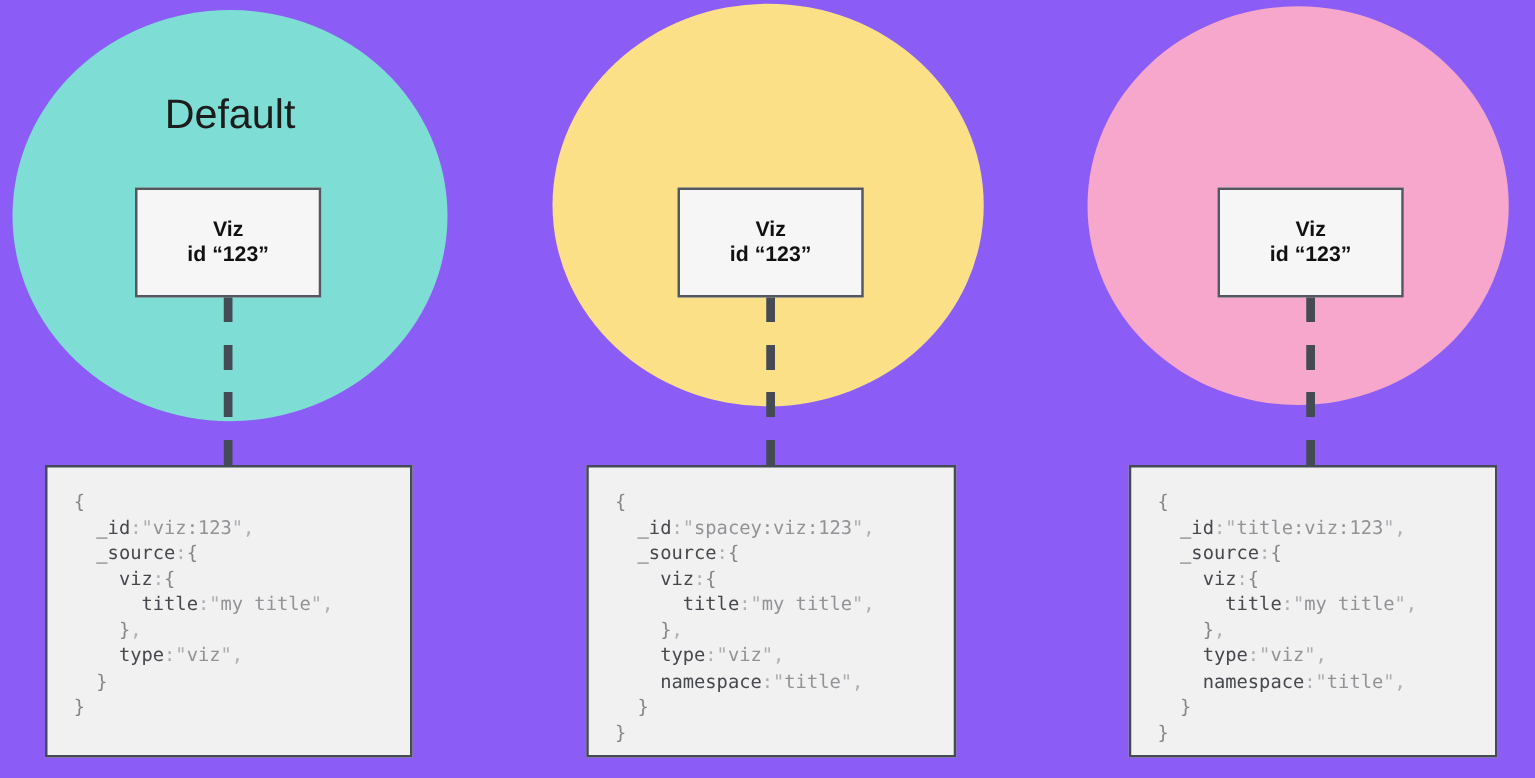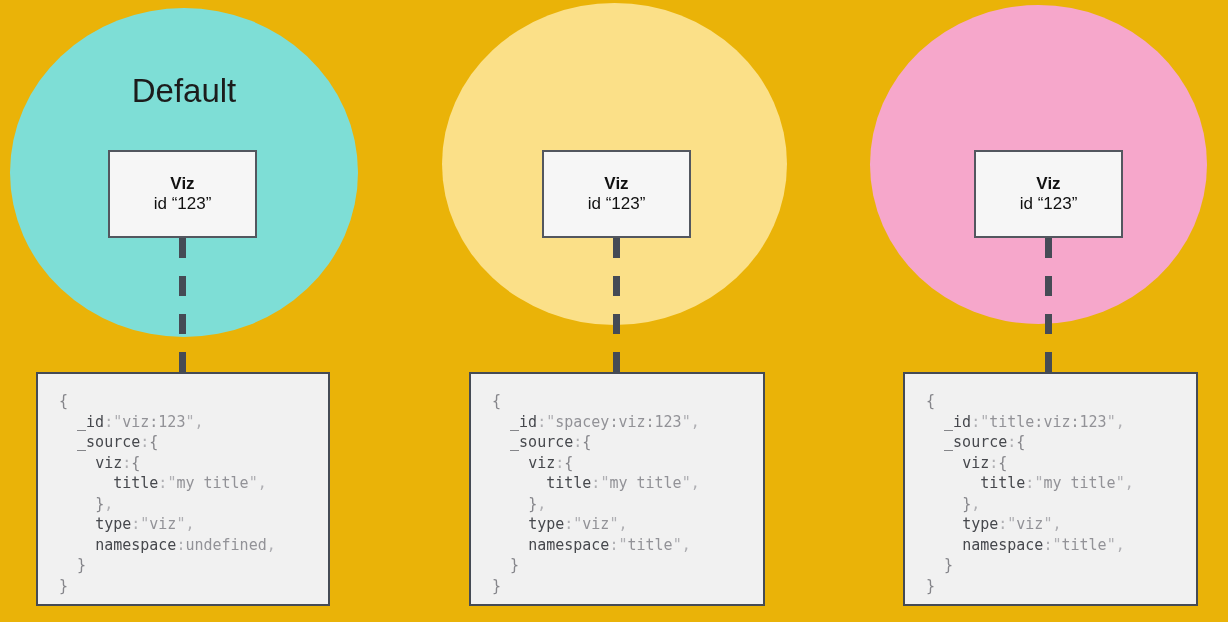--- a/index.html
+++ b/index.html
@@ -5,21 +5,21 @@
   html, body {
     margin: 0;
     padding: 0;
     background: #ffffff;
     font-family: "Liberation Sans", sans-serif;
   }
   #canvas {
     position: relative;
     width: 1228px;
     height: 622px;
-    background: #eab308;
+    background: #8b5cf6;
     overflow: hidden;
   }
 
   
   .circle {
     position: absolute;
     border-radius: 50%;
   }
   #circle0 { left: 10px;  top: 8px; width: 348px; height: 329px; }
   #circle1 { left: 442px; top: 3px; width: 345px; height: 322px; }
@@ -49,21 +49,21 @@
     display: flex;
     flex-direction: column;
     align-items: center;
     justify-content: center;
     text-align: center;
   }
   #node0 { left: 108px; top: 150px; }
   #node1 { left: 542px; top: 150px; }
   #node2 { left: 974px; top: 150px; }
   .viz-title { font-size: 17px; line-height: 20px; font-weight: bold; color: #111; }
-  .viz-id    { font-size: 17px; line-height: 20px; color: #111; }
+  .viz-id    { font-size: 17px; line-height: 20px; color: #111; font-weight: bold; }
 
   
   .connector {
     position: absolute;
     width: 7px;
     height: 134px;
     top: 238px;
     background: repeating-linear-gradient(
       to bottom,
       var(--connector) 0px, var(--connector) 20px,
@@ -127,21 +127,20 @@
   <div class="connector" id="conn2"></div>
 
   <div class="code-box" id="code0">
       <div class="code-line"><span class="tok-b">{</span></div>
       <div class="code-line"><span class="tok-w">  </span><span class="tok-k">_id</span><span class="tok-c">:</span><span class="tok-c">"</span><span class="tok-v">viz:123</span><span class="tok-c">"</span><span class="tok-c">,</span></div>
       <div class="code-line"><span class="tok-w">  </span><span class="tok-k">_source</span><span class="tok-c">:</span><span class="tok-b">{</span></div>
       <div class="code-line"><span class="tok-w">    </span><span class="tok-k">viz</span><span class="tok-c">:</span><span class="tok-b">{</span></div>
       <div class="code-line"><span class="tok-w">      </span><span class="tok-k">title</span><span class="tok-c">:</span><span class="tok-c">"</span><span class="tok-v">my title</span><span class="tok-c">"</span><span class="tok-c">,</span></div>
       <div class="code-line"><span class="tok-w">    </span><span class="tok-b">}</span><span class="tok-c">,</span></div>
       <div class="code-line"><span class="tok-w">    </span><span class="tok-k">type</span><span class="tok-c">:</span><span class="tok-c">"</span><span class="tok-v">viz</span><span class="tok-c">"</span><span class="tok-c">,</span></div>
-      <div class="code-line"><span class="tok-w">    </span><span class="tok-k">namespace</span><span class="tok-c">:</span><span class="tok-v">undefined</span><span class="tok-c">,</span></div>
       <div class="code-line"><span class="tok-w">  </span><span class="tok-b">}</span></div>
       <div class="code-line"><span class="tok-b">}</span></div>
     </div>
   <div class="code-box" id="code1">
       <div class="code-line"><span class="tok-b">{</span></div>
       <div class="code-line"><span class="tok-w">  </span><span class="tok-k">_id</span><span class="tok-c">:</span><span class="tok-c">"</span><span class="tok-v">spacey:viz:123</span><span class="tok-c">"</span><span class="tok-c">,</span></div>
       <div class="code-line"><span class="tok-w">  </span><span class="tok-k">_source</span><span class="tok-c">:</span><span class="tok-b">{</span></div>
       <div class="code-line"><span class="tok-w">    </span><span class="tok-k">viz</span><span class="tok-c">:</span><span class="tok-b">{</span></div>
       <div class="code-line"><span class="tok-w">      </span><span class="tok-k">title</span><span class="tok-c">:</span><span class="tok-c">"</span><span class="tok-v">my title</span><span class="tok-c">"</span><span class="tok-c">,</span></div>
       <div class="code-line"><span class="tok-w">    </span><span class="tok-b">}</span><span class="tok-c">,</span></div>

